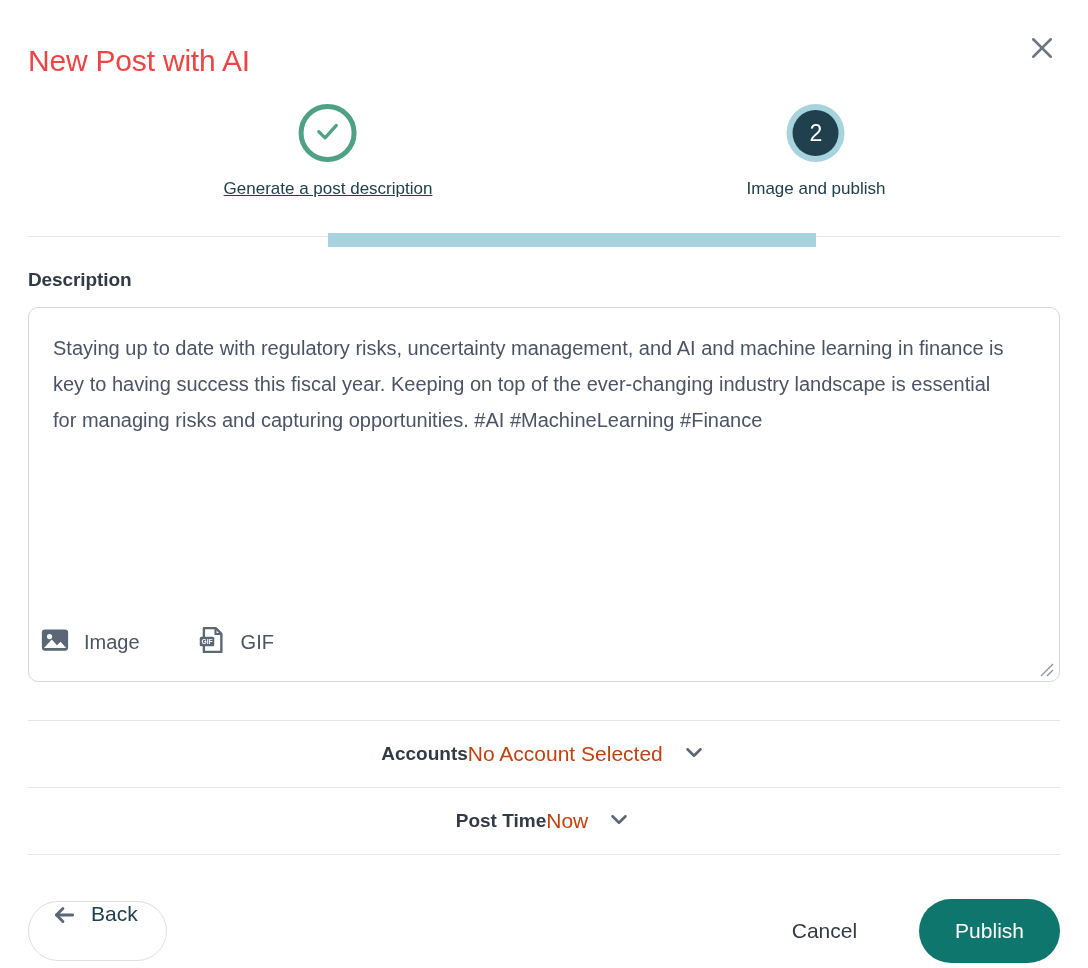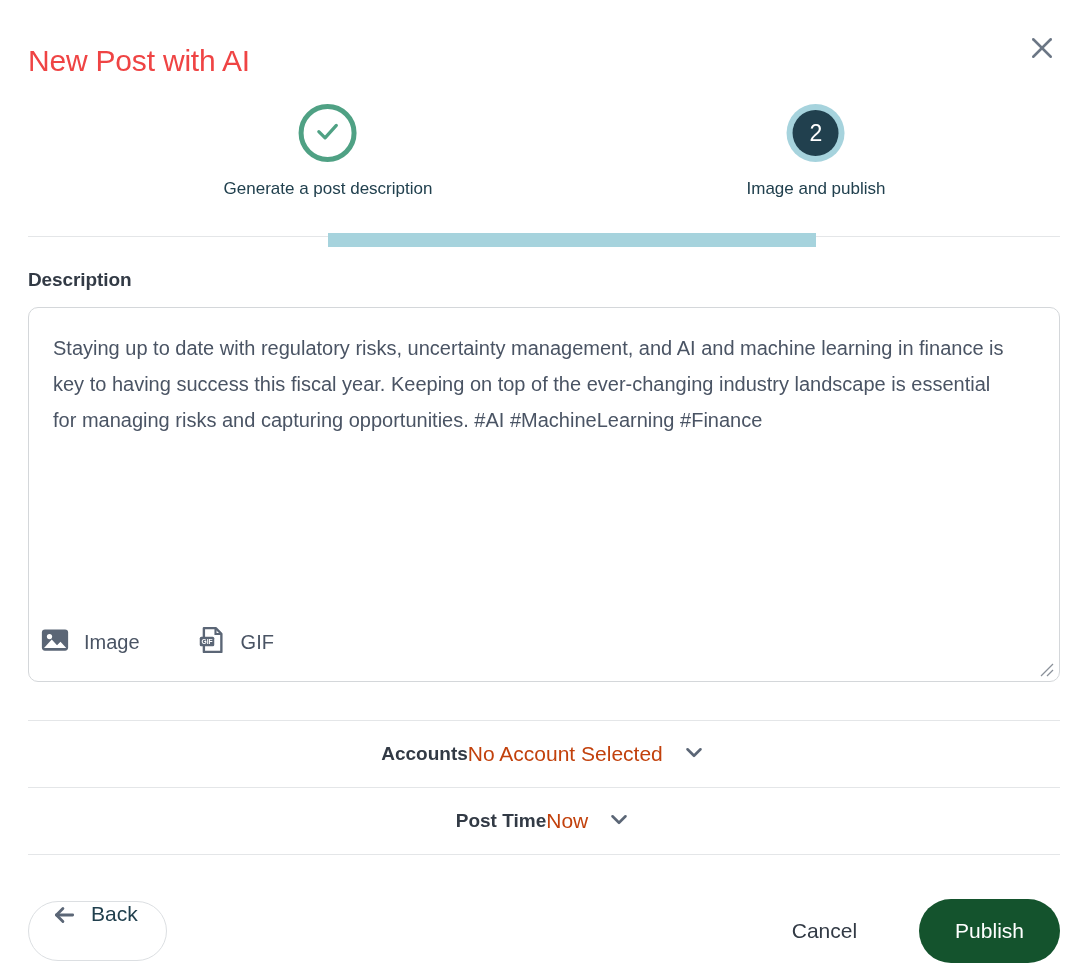--- a/index.html
+++ b/index.html
@@ -104,21 +104,21 @@
     align-items: center;
     justify-content: center;
     font-family: "Liberation Sans", sans-serif;
   }
   .step-label {
     margin-top: 17px;
     font-size: 17px;
     color: #21404e;
     white-space: nowrap;
   }
-  .step-label.link { }
+  .step-label.link { text-decoration: underline; }
 
   
   .divider {
     height: 1px;
     background: #e4e6e8;
     width: 100%;
   }
 
   
   .section-label {
@@ -230,21 +230,21 @@
     color: #323a45;
     cursor: pointer;
     font-family: "Liberation Sans", sans-serif;
     padding: 8px 4px;
   }
   .btn-publish {
     height: 64px;
     padding: 0 36px;
     border: none;
     border-radius: 34px;
-    background: #14532d;
+    background: #0f766e;
     color: #ffffff;
     font-size: 21px;
     cursor: pointer;
     font-family: "Liberation Sans", sans-serif;
   }
 </style>
 </head>
 <body>
 
 <div class="modal">

